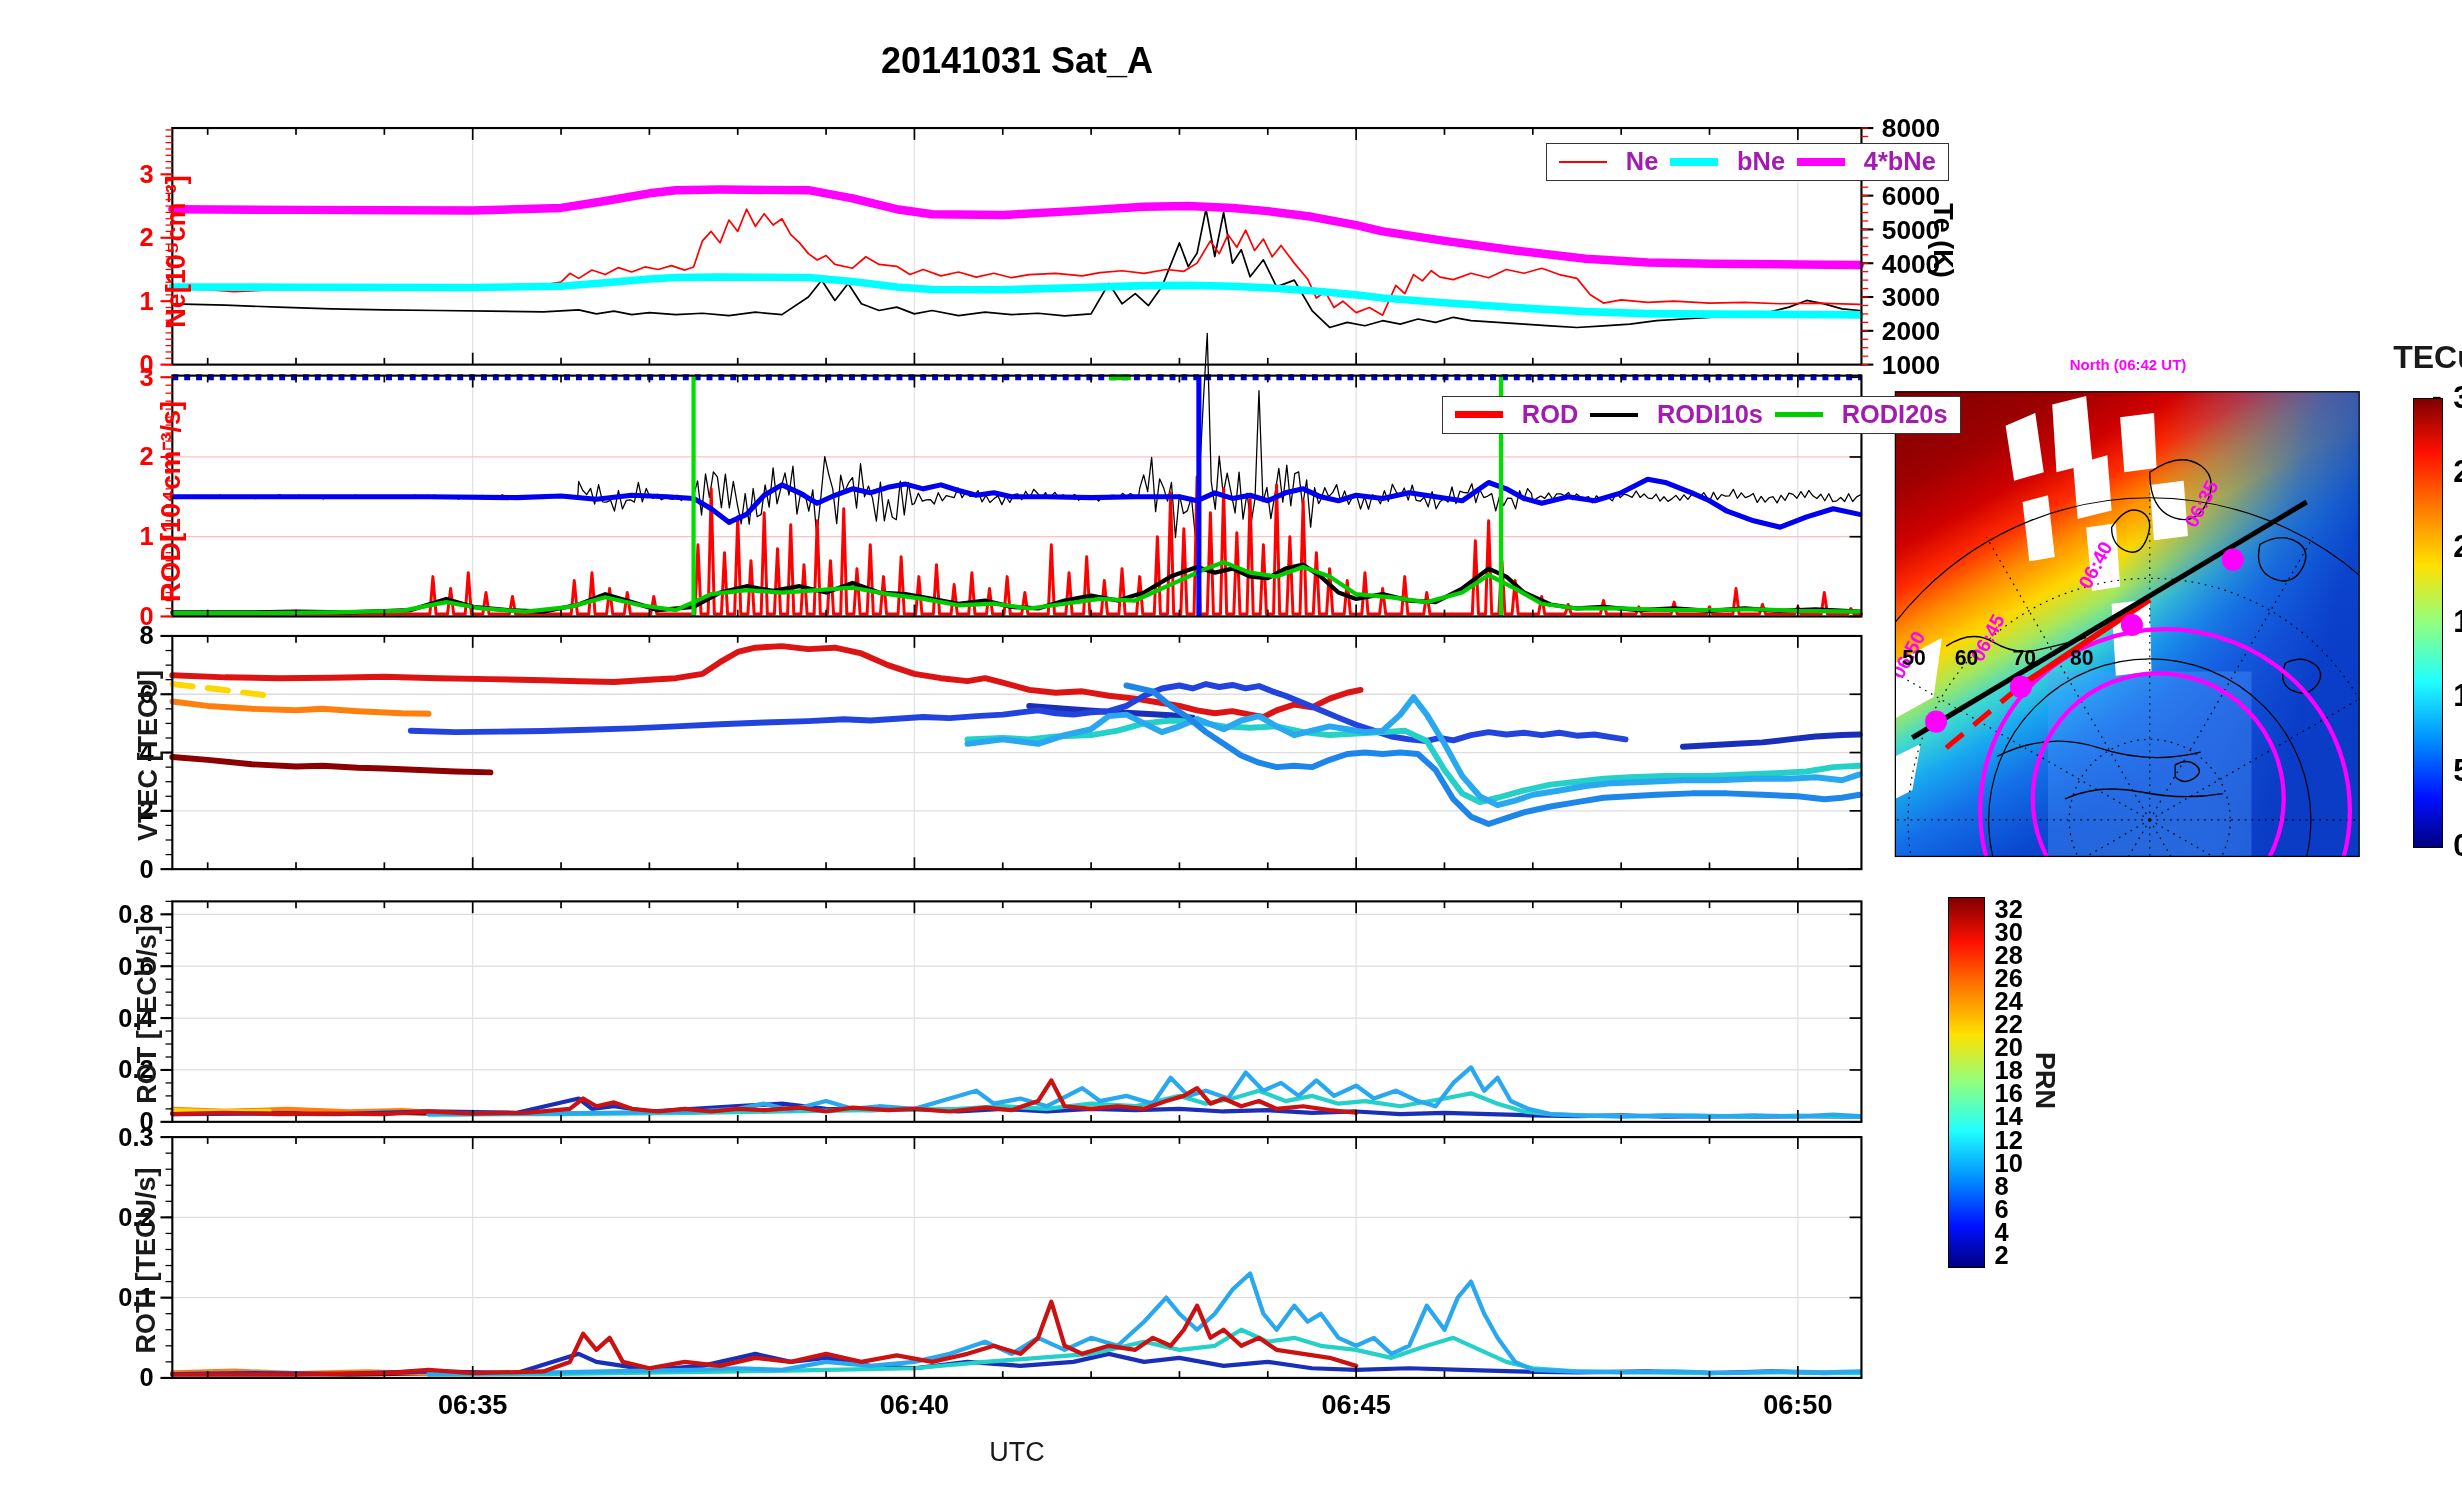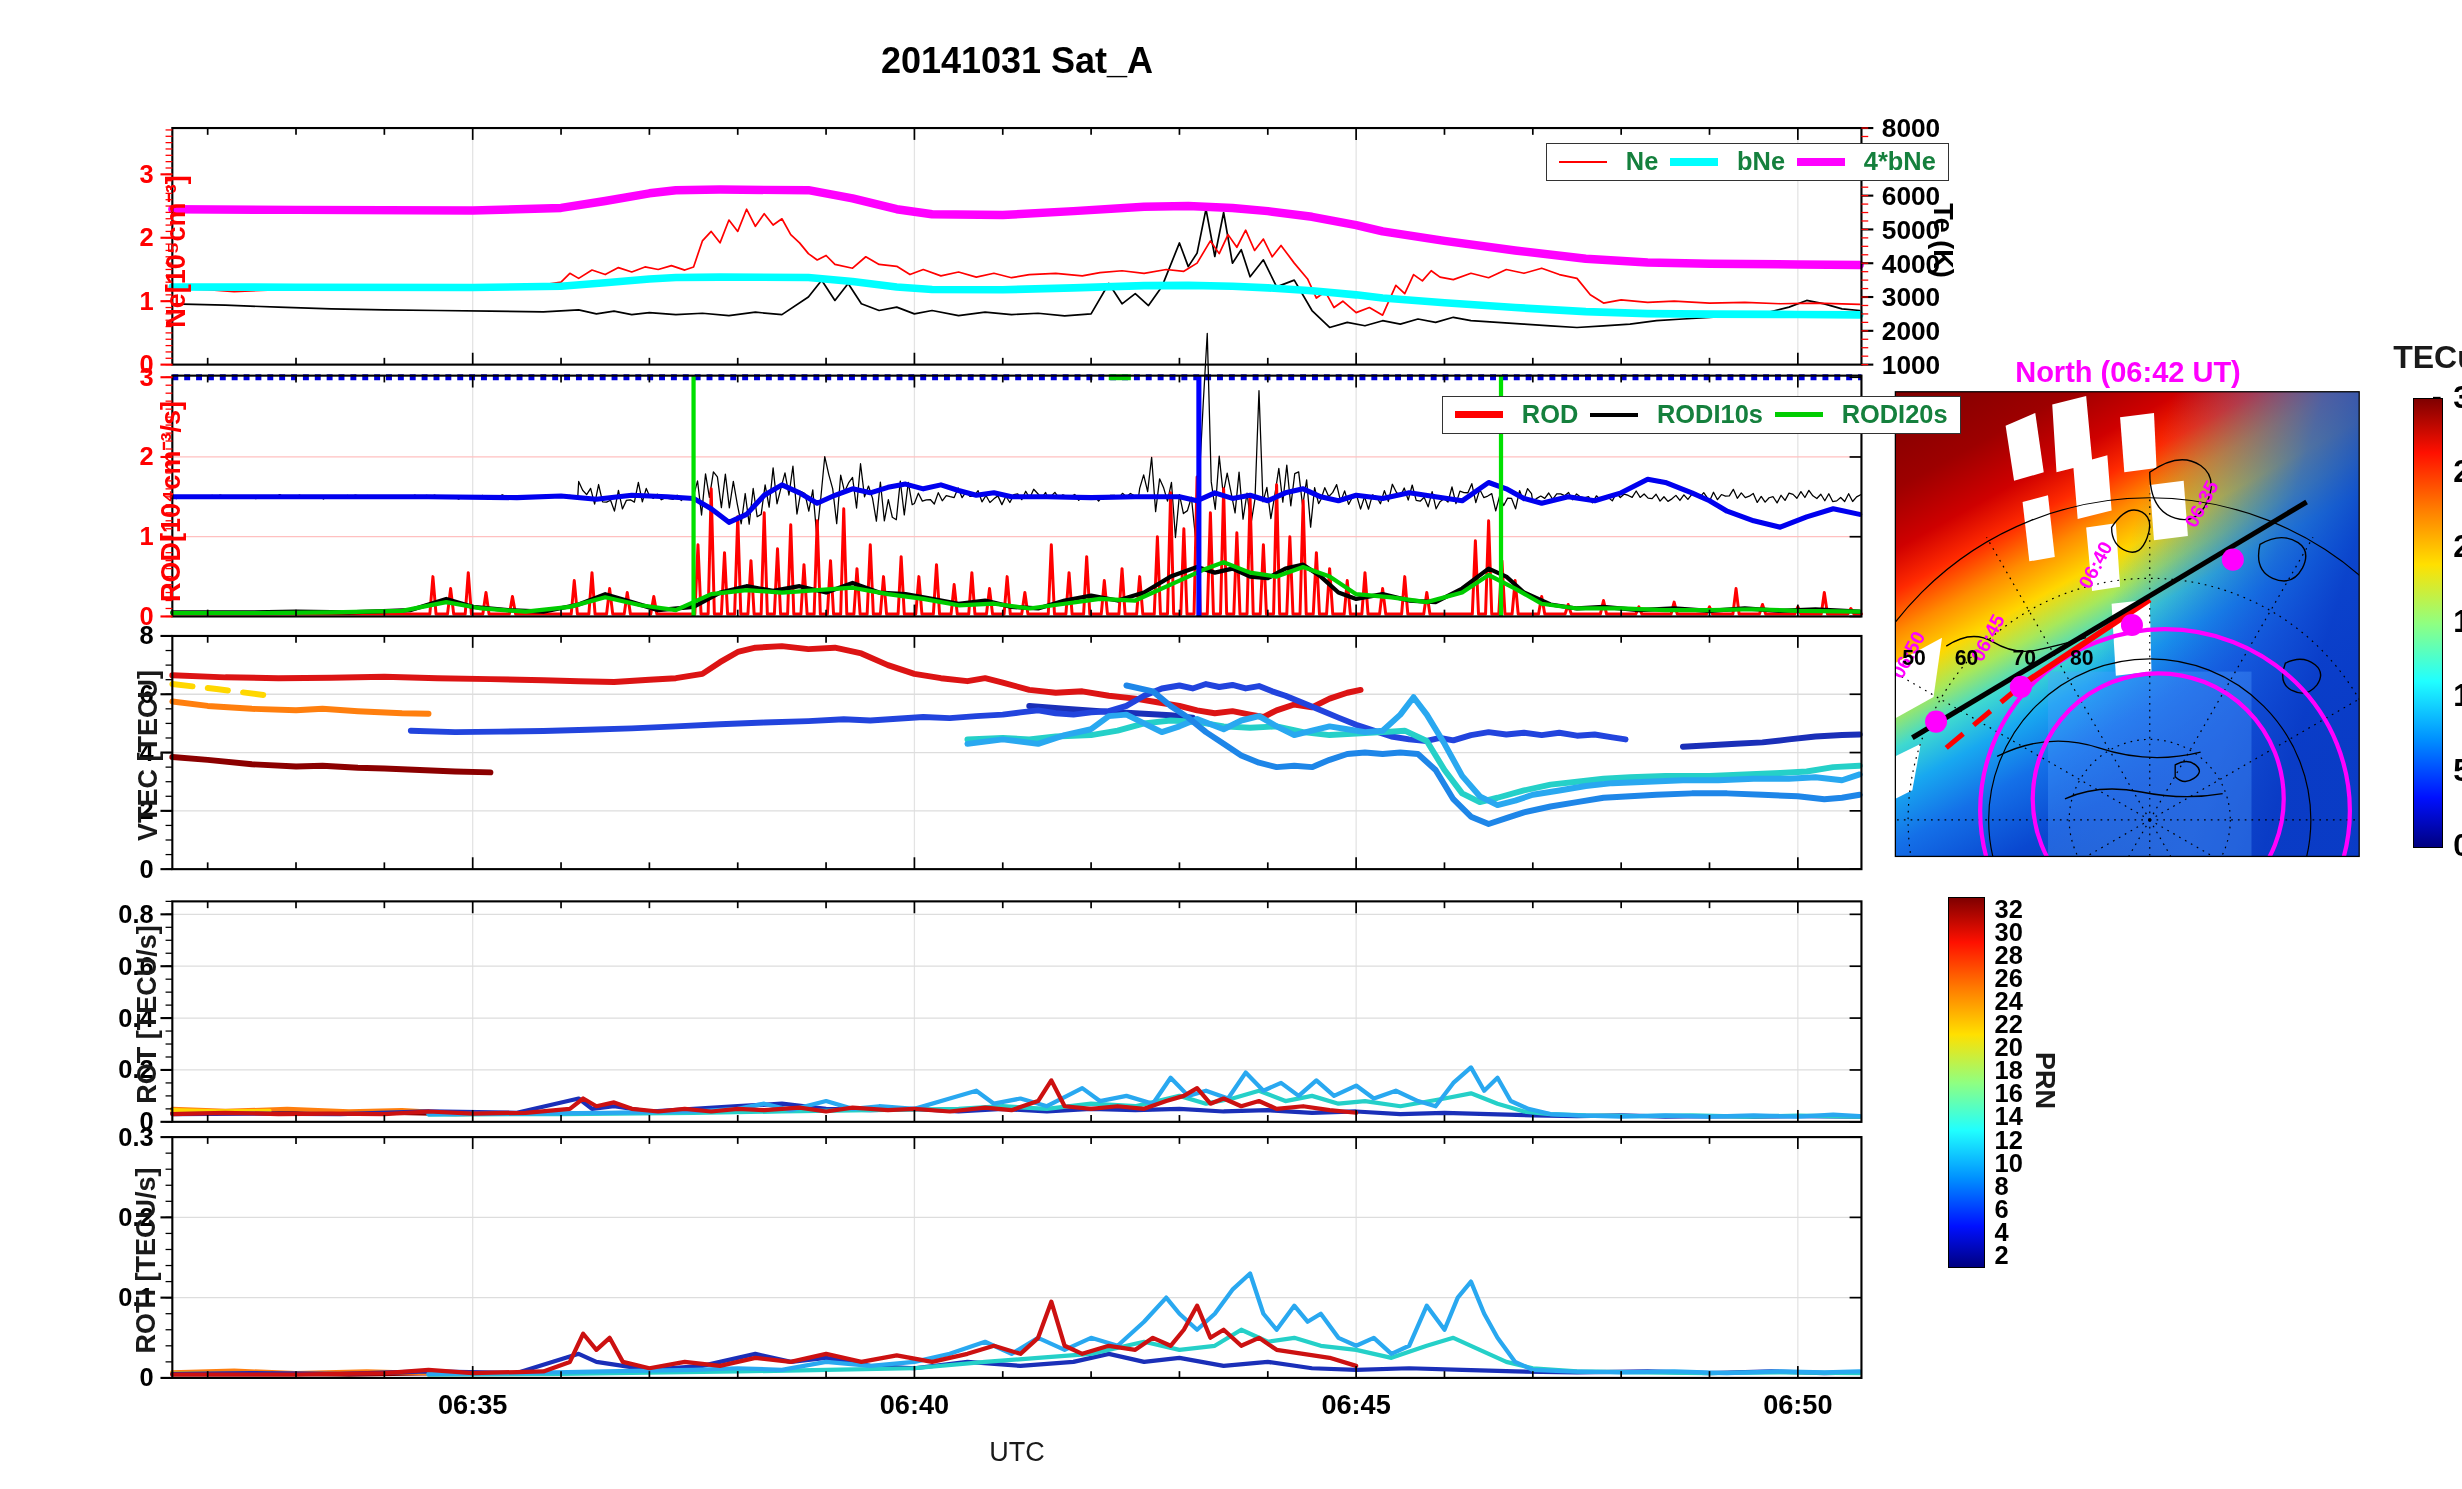--- a/index.html
+++ b/index.html
@@ -9,29 +9,29 @@
   .abs{position:absolute;}
   #fig-title{left:172px;top:40px;width:1690px;text-align:center;font-size:36px;font-weight:bold;color:#000;}
   .ylab{font-weight:bold;transform-origin:center center;white-space:nowrap;}
   #yl-ne{left:47px;top:233px;width:254px;text-align:center;font-size:27px;color:#ff0000;transform:rotate(-90deg) translateX(0);}
   #yl-rod{left:25.4px;top:483px;width:288px;text-align:center;font-size:27px;color:#ff0000;transform:rotate(-90deg);}
   #yl-vtec{left:21px;top:740px;width:254px;text-align:center;font-size:27px;color:#1a1a1a;transform:rotate(-90deg);}
   #yl-rot{left:24px;top:999px;width:246px;text-align:center;font-size:27px;color:#1a1a1a;transform:rotate(-90deg);}
   #yl-roti{left:18.7px;top:1245px;width:254px;text-align:center;font-size:27px;color:#1a1a1a;transform:rotate(-90deg);}
   #yl-te{left:1832px;top:225px;width:221px;text-align:center;font-size:27px;color:#000;font-weight:bold;transform:rotate(90deg);}
   #xlabel-utc{left:172px;top:1437px;width:1690px;text-align:center;font-size:27px;font-weight:normal;color:#1a1a1a;}
-  #map-title{left:1896px;top:356px;width:464px;text-align:center;font-size:29px;font-weight:bold;color:#ff00ff;}
+  #map-title{left:1896px;top:356px;width:464px;text-align:center;font-size:15px;font-weight:bold;color:#ff00ff;}
   #tecu-title{left:2367px;top:339px;width:136px;text-align:center;font-size:32px;font-weight:bold;color:#1a1a1a;}
   #prn-label{left:1976px;top:1065px;width:136px;text-align:center;font-size:27px;font-weight:bold;color:#1a1a1a;transform:rotate(90deg);}
   .jet{border:1.7px solid #000;
     background:linear-gradient(to top,#000080 0%,#0010ff 11%,#0090ff 24%,#20ffff 37%,#90ff80 50%,#ffe000 63%,#ff8000 75%,#ff1000 88%,#7f0000 100%);}
   #tecu-bar{left:2413px;top:398px;width:28px;height:448px;}
   #prn-bar{left:1948px;top:897px;width:35px;height:369px;}
   .legend{position:absolute;display:flex;align-items:center;gap:12px;background:#fff;
-          border:1.7px solid #333;padding:3.4px 12px;font-size:25.4px;font-weight:bold;color:#15803d;}
+          border:1.7px solid #333;padding:3.4px 12px;font-size:25.4px;font-weight:bold;color:#a21caf;}
   .legend .sw{display:inline-block;width:48px;}
   .legend .lab{margin-left:6.8px;}
 </style>
 </head>
 <body>
 
 <div id="app">
   <svg id="plot-svg" width="2462" height="1489" viewBox="0 0 2903 1756">
       <g>
         <rect x="203" y="151" width="1992" height="279" fill="#ffffff" stroke="none"></rect>

